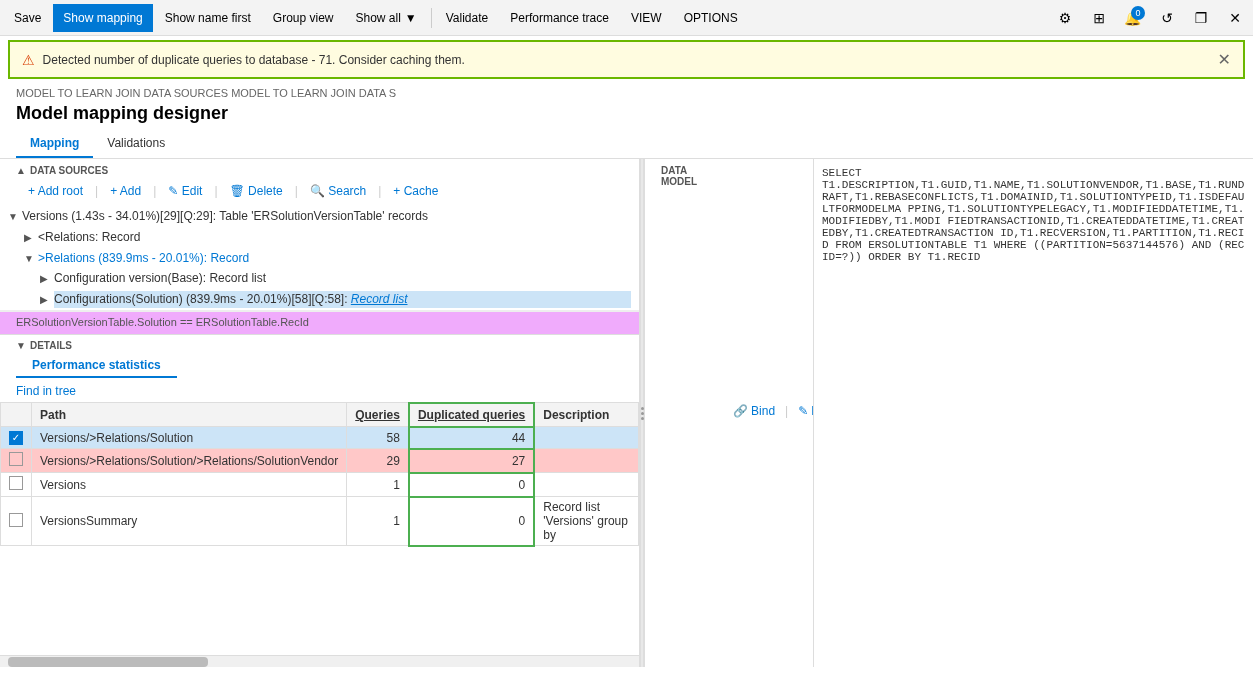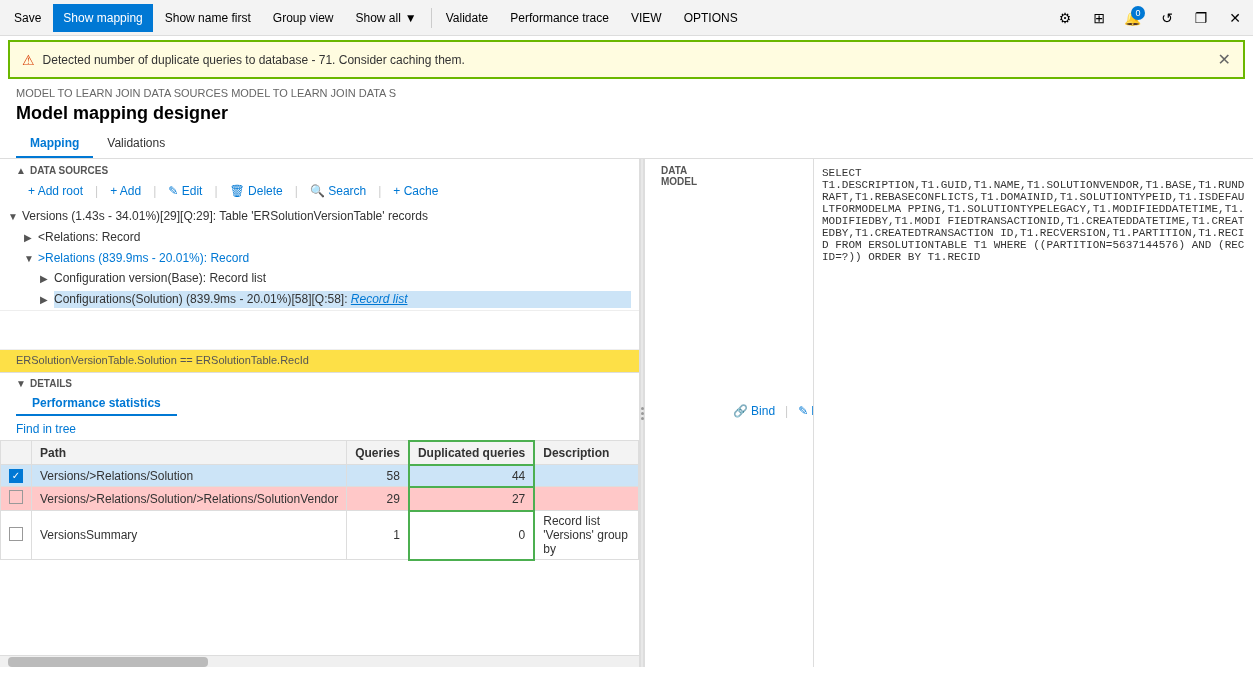--- a/index.html
+++ b/index.html
@@ -63,36 +63,36 @@
 
     
     .tree-area { flex: 1; overflow-y: auto; padding: 0 8px; font-size: 12px; }
     .tree-item { display: flex; align-items: flex-start; padding: 2px 0; line-height: 1.4; }
     .tree-indent { width: 16px; flex-shrink: 0; }
     .tree-chevron { width: 14px; font-size: 10px; cursor: pointer; flex-shrink: 0; color: #555; margin-top: 2px; }
     .tree-label { flex: 1; }
     .tree-label.highlighted { background: #cce4f7; }
 
     
-    .bind-expr { font-size: 11px; color: #555; padding: 4px 16px 6px; border-top: 1px solid #eee; background: #fde047; margin-top: 38px; }
+    .bind-expr { font-size: 11px; color: #555; padding: 4px 16px 6px; border-top: 1px solid #eee; background: #f0abfc; }
 
     
     .details-section { border-top: 1px solid #ddd; }
     .details-header { font-size: 10px; font-weight: 700; color: #555; padding: 5px 16px; display: flex; align-items: center; gap: 4px; }
     .perf-stats-label { font-size: 12px; font-weight: 600; padding: 2px 16px 4px; border-bottom: 2px solid #0078d4; display: inline-block; margin-left: 16px; color: #0078d4; }
     .find-in-tree { font-size: 12px; color: #0078d4; padding: 4px 16px; cursor: pointer; }
 
     
     .perf-table-wrapper { overflow-x: auto; }
     .perf-table { width: 100%; border-collapse: collapse; font-size: 12px; }
     .perf-table th {
       background: #f3f3f3; border: 1px solid #ddd; padding: 4px 8px;
       text-align: left; font-weight: 600; white-space: nowrap;
     }
-    .perf-table th.num { text-align: right; }
+    .perf-table th.num { text-align: right; text-decoration: underline; }
     .perf-table td { border: 1px solid #ddd; padding: 3px 8px; }
     .perf-table td.num { text-align: right; }
     .perf-table tr.selected td { background: #cce4f7; }
     .perf-table tr.highlighted td { background: #ffc8c8; }
     .check-cell { text-align: center !important; }
     .dup-col { border: 2px solid #4caf50 !important; }
 
     
     .h-scroll { height: 12px; background: #f0f0f0; border-top: 1px solid #ddd; }
 
@@ -259,20 +259,29 @@
               </td>
               <td>Versions/&gt;Relations/Solution/&gt;Relations/SolutionVendor</td>
               <td class="num">29</td>
               <td class="num dup-col" style="border-left: 2px solid #4caf50 !important; border-right: 2px solid #4caf50 !important;">27</td>
               <td></td>
             </tr>
             <tr>
               <td class="check-cell">
                 <span class="check-box-empty"></span>
               </td>
+              <td>Versions</td>
+              <td class="num">1</td>
+              <td class="num dup-col" style="border-left: 2px solid #4caf50 !important; border-right: 2px solid #4caf50 !important;">0</td>
+              <td></td>
+            </tr>
+            <tr>
+              <td class="check-cell">
+                <span class="check-box-empty"></span>
+              </td>
               <td>VersionsSummary</td>
               <td class="num">1</td>
               <td class="num dup-col" style="border-left: 2px solid #4caf50 !important; border-right: 2px solid #4caf50 !important;">0</td>
               <td>Record list 'Versions' group by</td>
             </tr>
           </tbody>
         </table>
       </div>
     </div>
 

